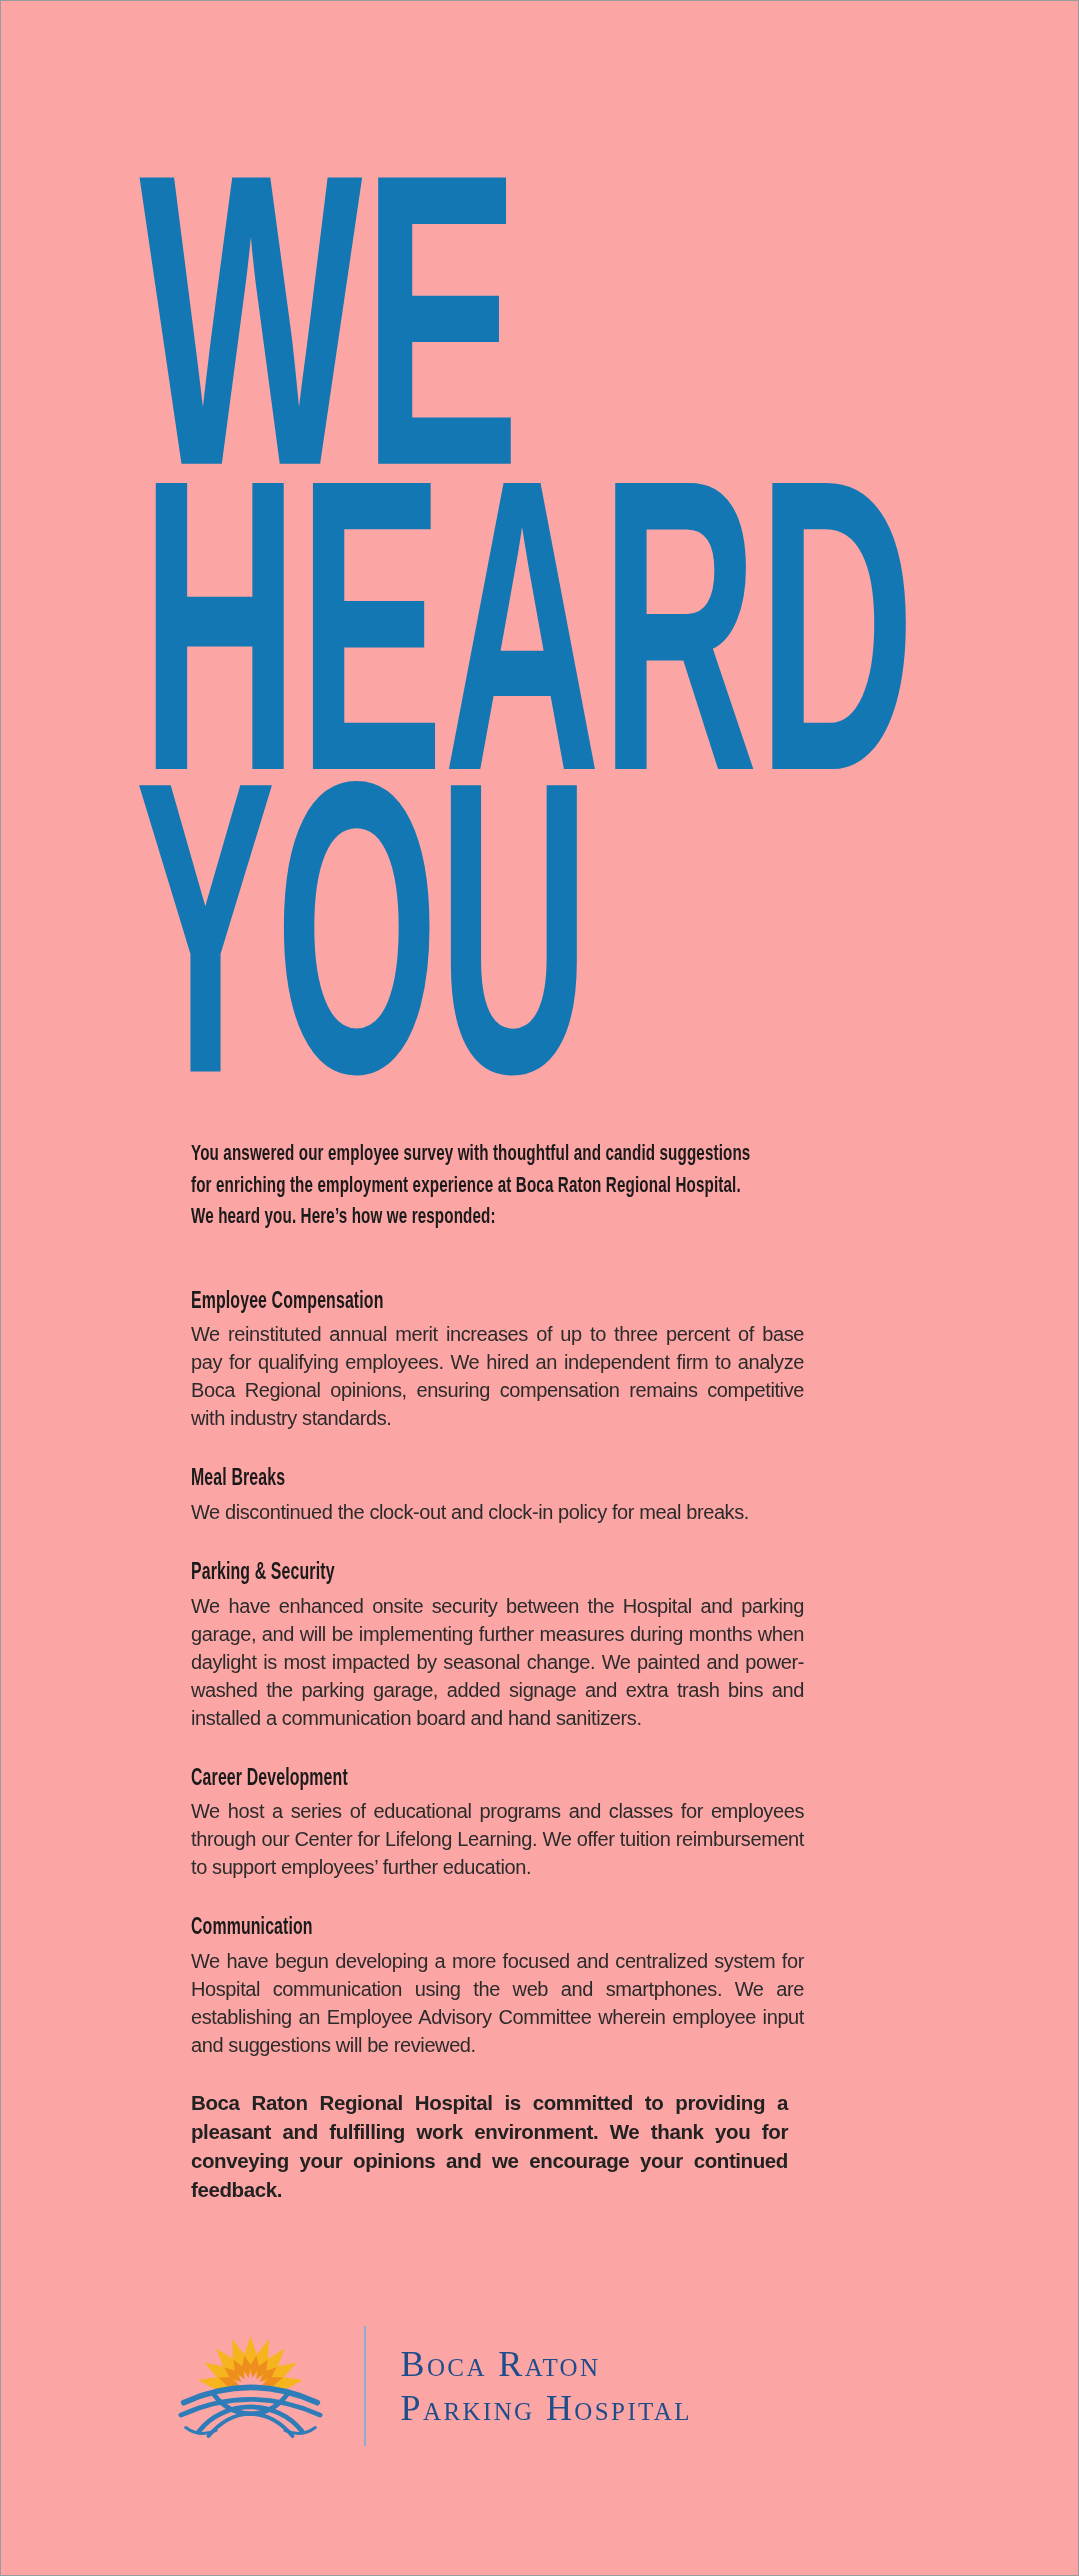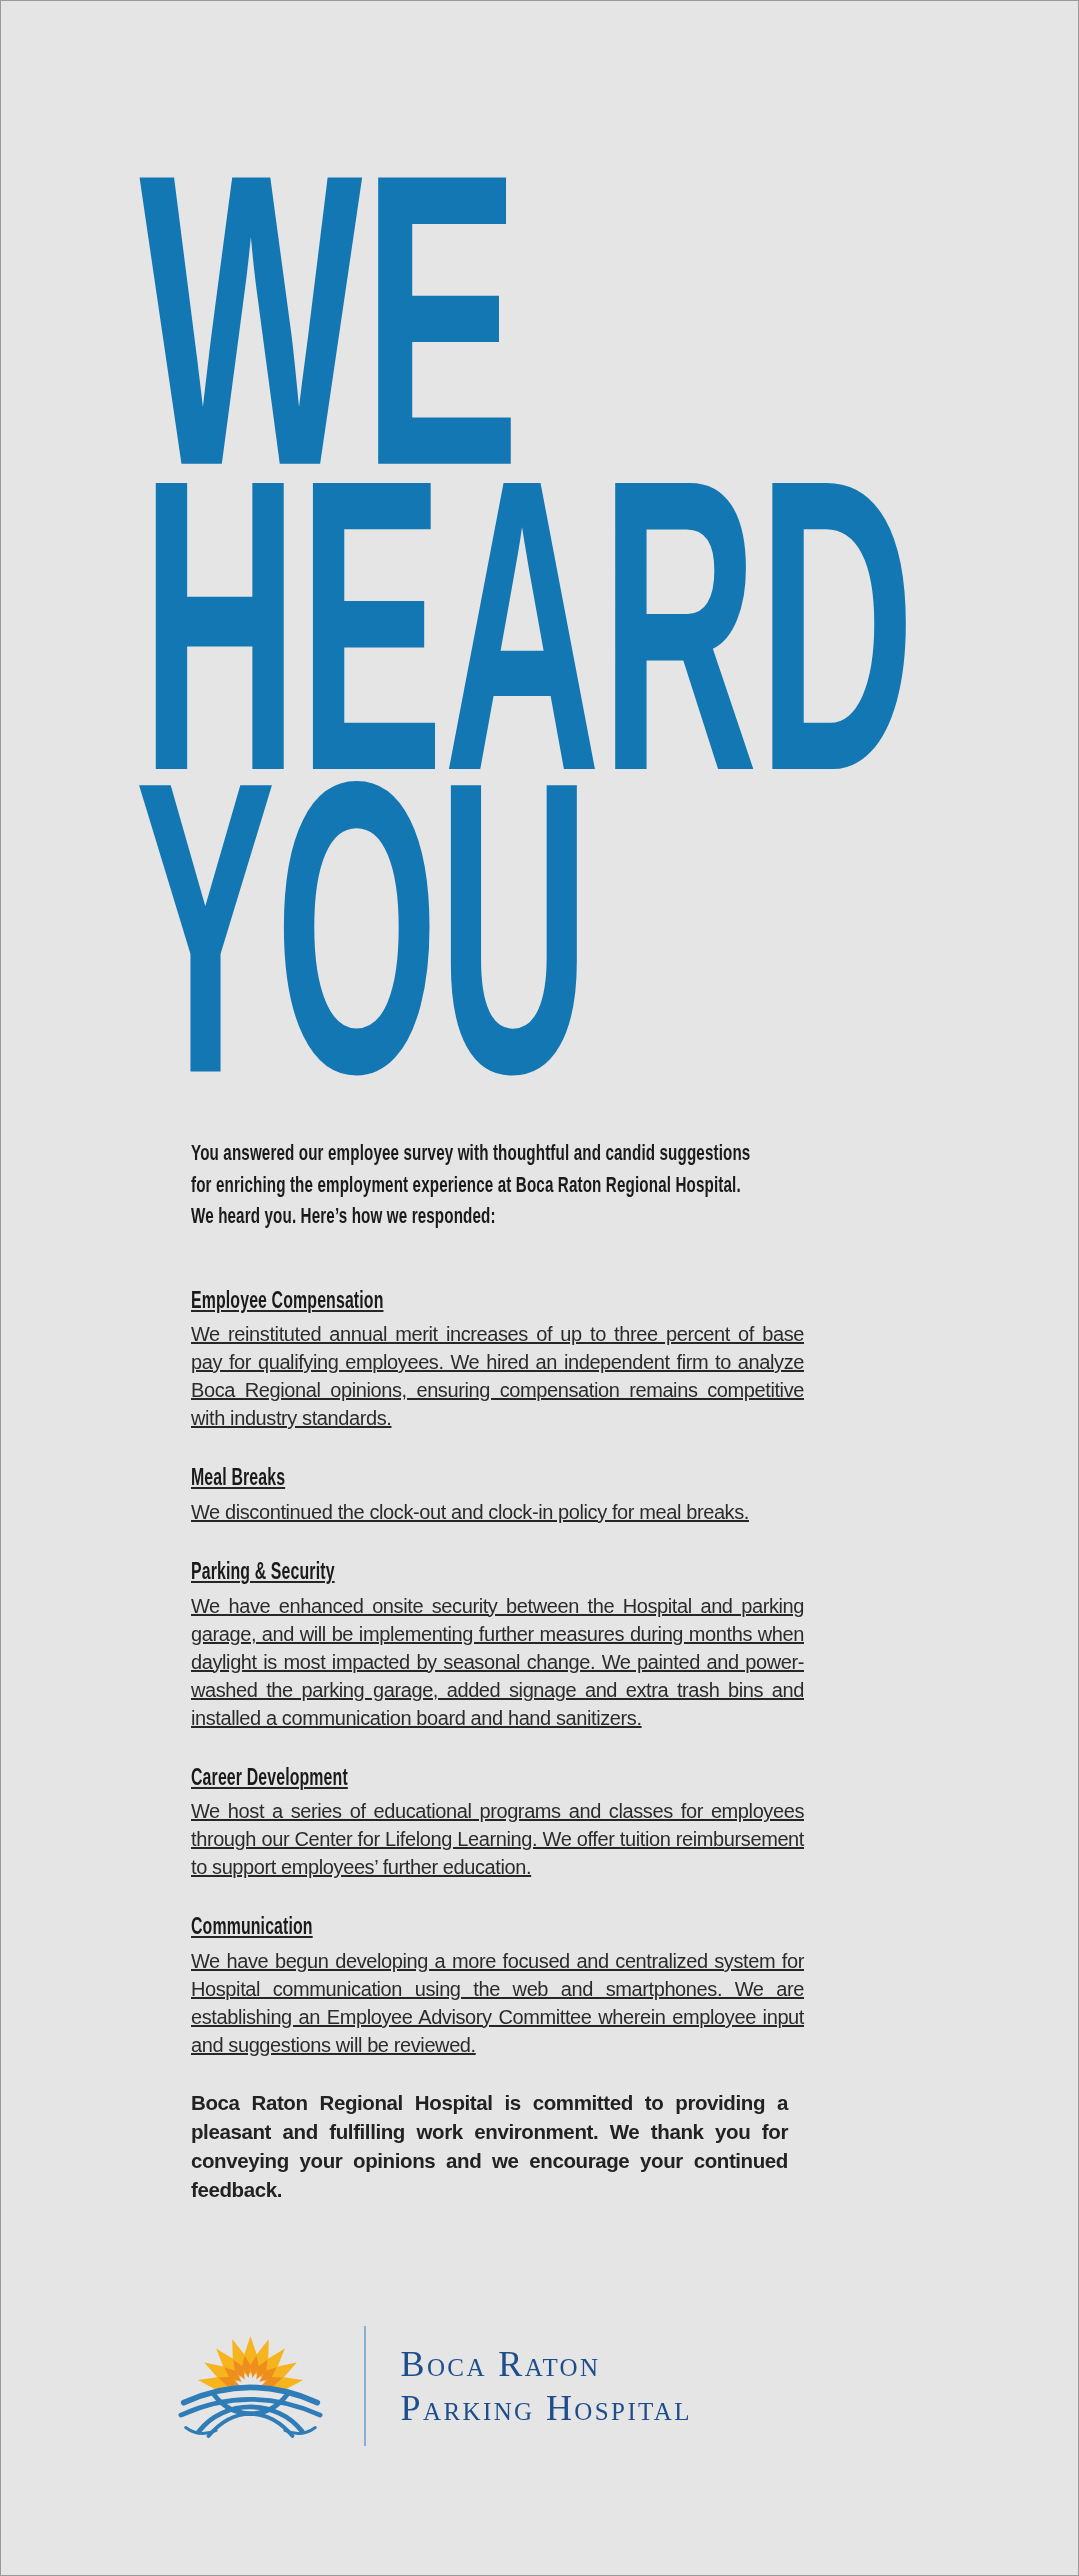--- a/index.html
+++ b/index.html
@@ -1,19 +1,19 @@
 <!DOCTYPE html>
 <html style="--accent: #1277b3; --navy: #1e4d8c; --divider: #8aaed2; --gold: #f6b51f; --orange: #ee8f1d; --wave: #2e7cb8;"><head>
 <meta charset="utf-8">
 <style>
   html,body{margin:0;padding:0;background:#ffffff;}
   #page{
     position:relative;
     width:1079px;height:2576px;
-    background:#e5e5e5;
+    background:#fca5a5;
     border:1px solid #9a9a9a;
     box-sizing:border-box;
     overflow:hidden;
     font-family:"Liberation Sans", sans-serif;
   }
   
   #headline-svg{position:absolute;left:0;top:0;}
   #headline-svg text{
     font-family:"Liberation Sans", sans-serif;
     font-weight:bold;
@@ -30,21 +30,21 @@
     width:889px;
     font-weight:bold;
     color:#1a1a1a;
     letter-spacing:0.2px;
   }
   #intro{
     font-size:22px;line-height:31.5px;
     white-space:pre-line;
     margin:0 0 55px 0;
   }
-  .section{margin-top:32px;text-decoration:underline;}
+  .section{margin-top:32px;}
   .section:first-of-type{margin-top:0;}
   .sec-head{
     font-size:23px;line-height:27px;
     margin:0;
   }
   .sec-body{
     margin:6.7px 0 0 0;
     font-size:20px;line-height:28px;
     letter-spacing:-0.4px;
     text-align:justify;

